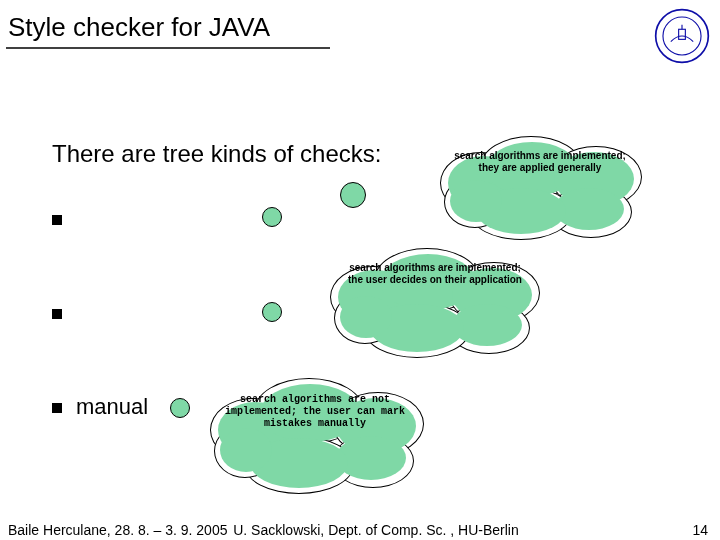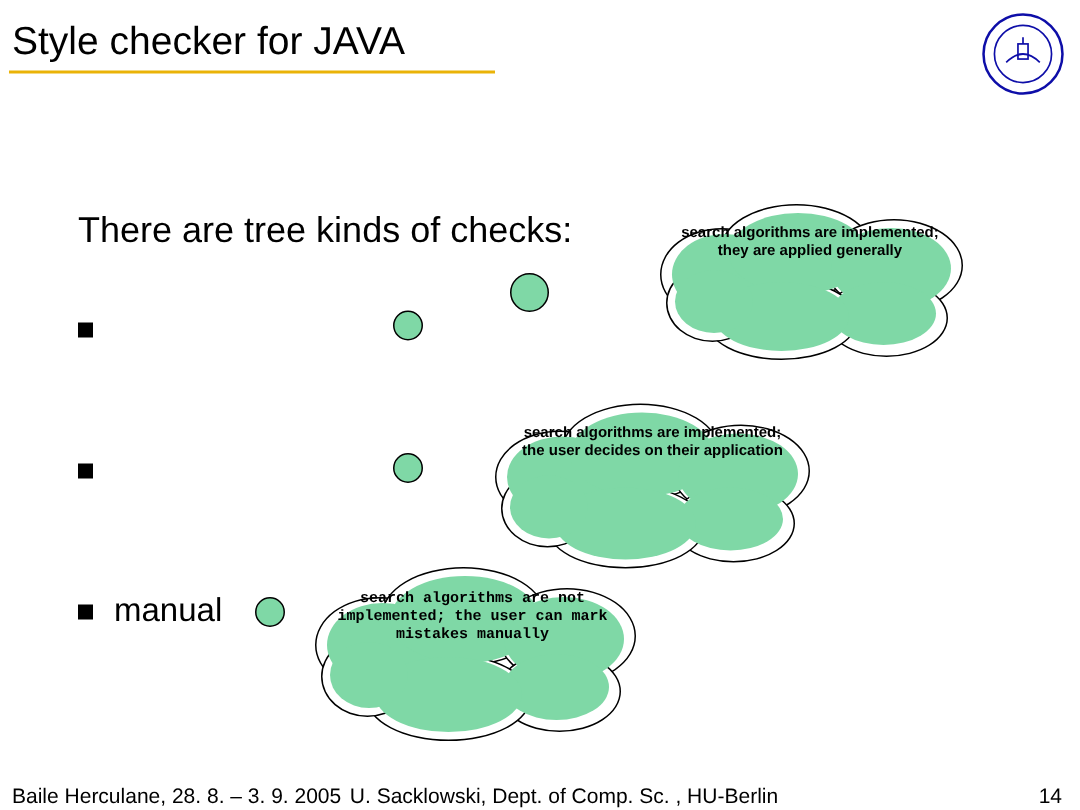--- a/index.html
+++ b/index.html
@@ -12,21 +12,21 @@
     color: #000;
     position: relative;
     overflow: hidden;
   }
   .title {
     position: absolute;
     top: 12px;
     left: 6px;
     font-size: 26px;
     color: #000;
-    border-bottom: 2px solid #eab308;
+    border-bottom: 2px solid #404040;
     padding: 0 60px 4px 2px;
   }
   .logo {
     position: absolute;
     top: 8px;
     right: 10px;
     width: 56px;
     height: 56px;
   }
   .logo svg { width: 100%; height: 100%; }
@@ -82,21 +82,21 @@
   }
   .cloud .txt {
     position: absolute;
     text-align: center;
     font-size: 10px;
     font-weight: bold;
     color: #000;
     line-height: 1.2;
   }
   .c1 { left: 430px; top: 130px; width: 220px; height: 120px; }
-  .c2 { left: 320px; top: 265px; width: 230px; height: 120px; }
+  .c2 { left: 320px; top: 244px; width: 230px; height: 120px; }
   .c3 { left: 200px; top: 372px; width: 230px; height: 130px; font-family: Liberation Mono, monospace; }
   .footer {
     position: absolute;
     bottom: 18px;
     left: 0;
     width: 720px;
     font-size: 14px;
     color: #000;
   }
   .footer .fl { position: absolute; left: 8px; }

